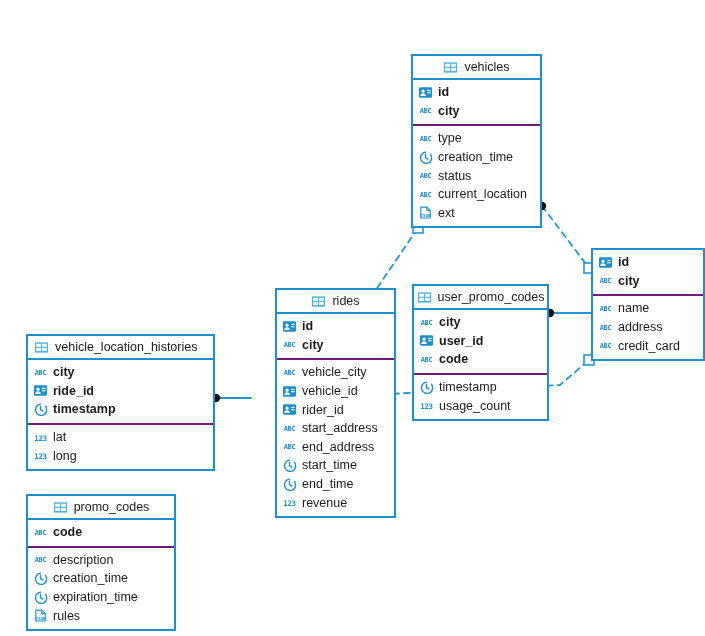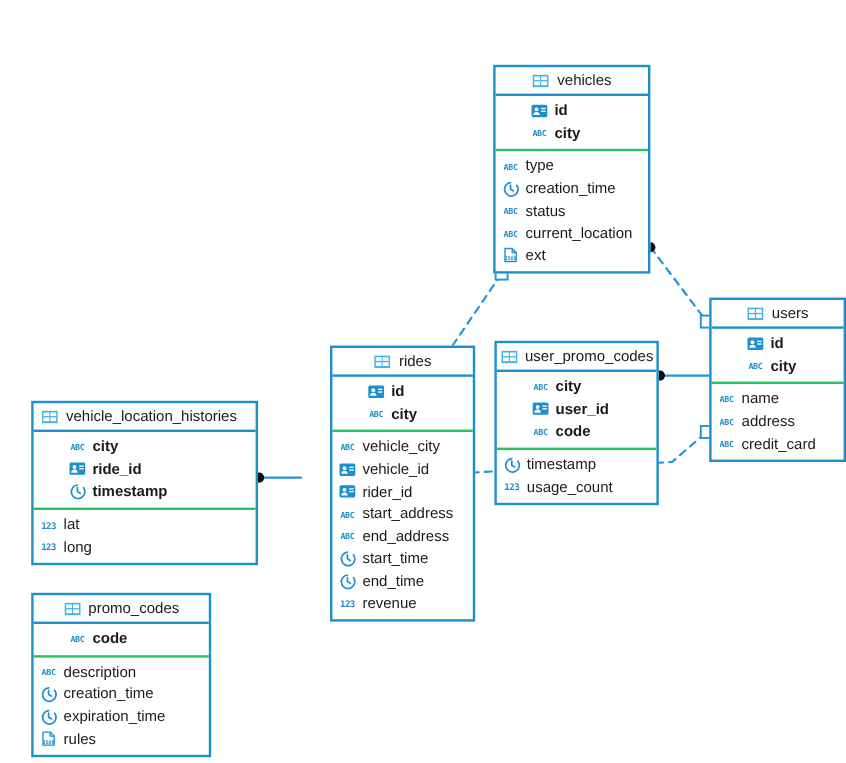--- a/index.html
+++ b/index.html
@@ -49,22 +49,21 @@
     color: #1a1a1a;
     white-space: nowrap;
   }
   .ent-title.left-align {
     justify-content: flex-start;
   }
   .fields {
     padding: 3px 0 4px 0;
   }
   .fields.pk {
-    border-bottom: 2px solid #22c55e;
-    padding-left: 24px;
+    border-bottom: 2px solid #701a75;
   }
   .field {
     display: flex;
     align-items: center;
     gap: 5px;
     height: 18.6px;
     padding: 0 6px 0 5px;
     white-space: nowrap;
   }
   .fname {
@@ -222,30 +221,20 @@
           </div>
           <div class="field">
             <svg class="ico" viewBox="0 0 16 16" width="15" height="15">
               <text x="8" y="11.4" fill="#1d8fcc" font-size="8" font-weight="bold" font-family="&quot;DejaVu Sans Mono&quot;, monospace" text-anchor="middle" letter-spacing="-0.4">123</text>
             </svg>
             <span class="fname">usage_count</span>
           </div>
         </div>
       </div>
       <div class="entity" style="left: 591px; top: 248px; width: 114px;">
-        <div class="ent-title">
-          <svg class="ico" viewBox="0 0 16 16" width="15" height="15">
-            <rect x="1" y="2.5" width="14" height="11" fill="#49b4e4"></rect>
-            <rect x="2.3" y="4" width="5.2" height="3.2" fill="#ffffff"></rect>
-            <rect x="8.5" y="4" width="5.2" height="3.2" fill="#ffffff"></rect>
-            <rect x="2.3" y="8.4" width="5.2" height="3.3" fill="#ffffff"></rect>
-            <rect x="8.5" y="8.4" width="5.2" height="3.3" fill="#ffffff"></rect>
-          </svg>
-          <span class="tname">users</span>
-        </div>
         <div class="fields pk">
           <div class="field key">
             <svg class="ico" viewBox="0 0 16 16" width="15" height="15">
               <rect x="1" y="2.5" width="14" height="11" rx="1.4" fill="#1d8fcc"></rect>
               <circle cx="5.4" cy="6.6" r="1.7" fill="#ffffff"></circle>
               <path d="M2.5 11.6c0-1.7 1.3-2.7 2.9-2.7s2.9 1 2.9 2.7z" fill="#ffffff"></path>
               <rect x="9.6" y="5.2" width="3.9" height="1.2" fill="#ffffff"></rect>
               <rect x="9.6" y="7.6" width="3.9" height="1.2" fill="#ffffff"></rect>
             </svg>
             <span class="fname">id</span>

